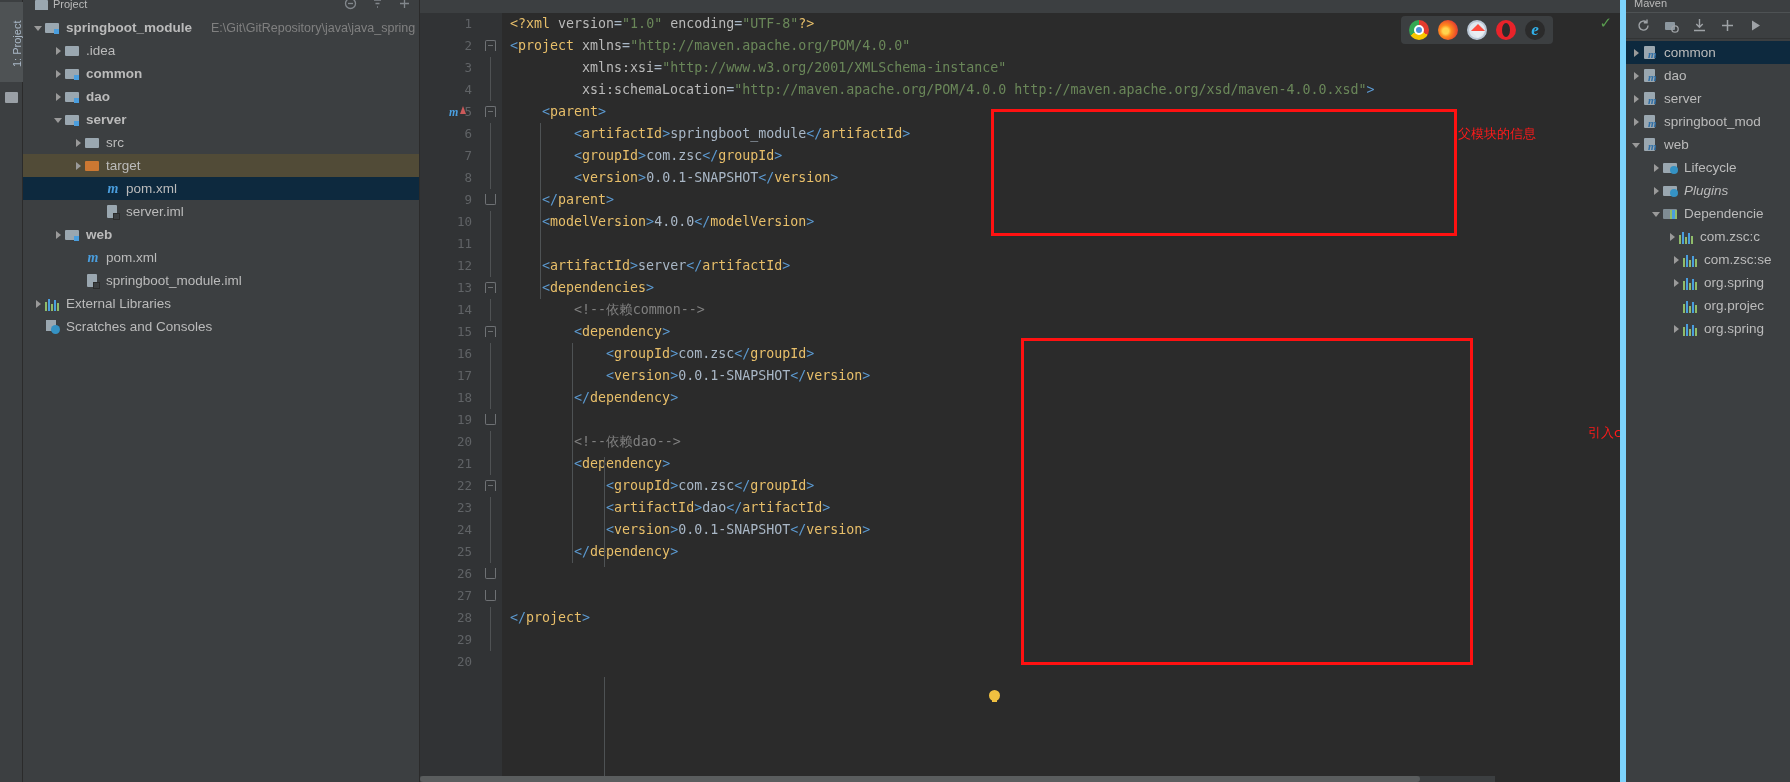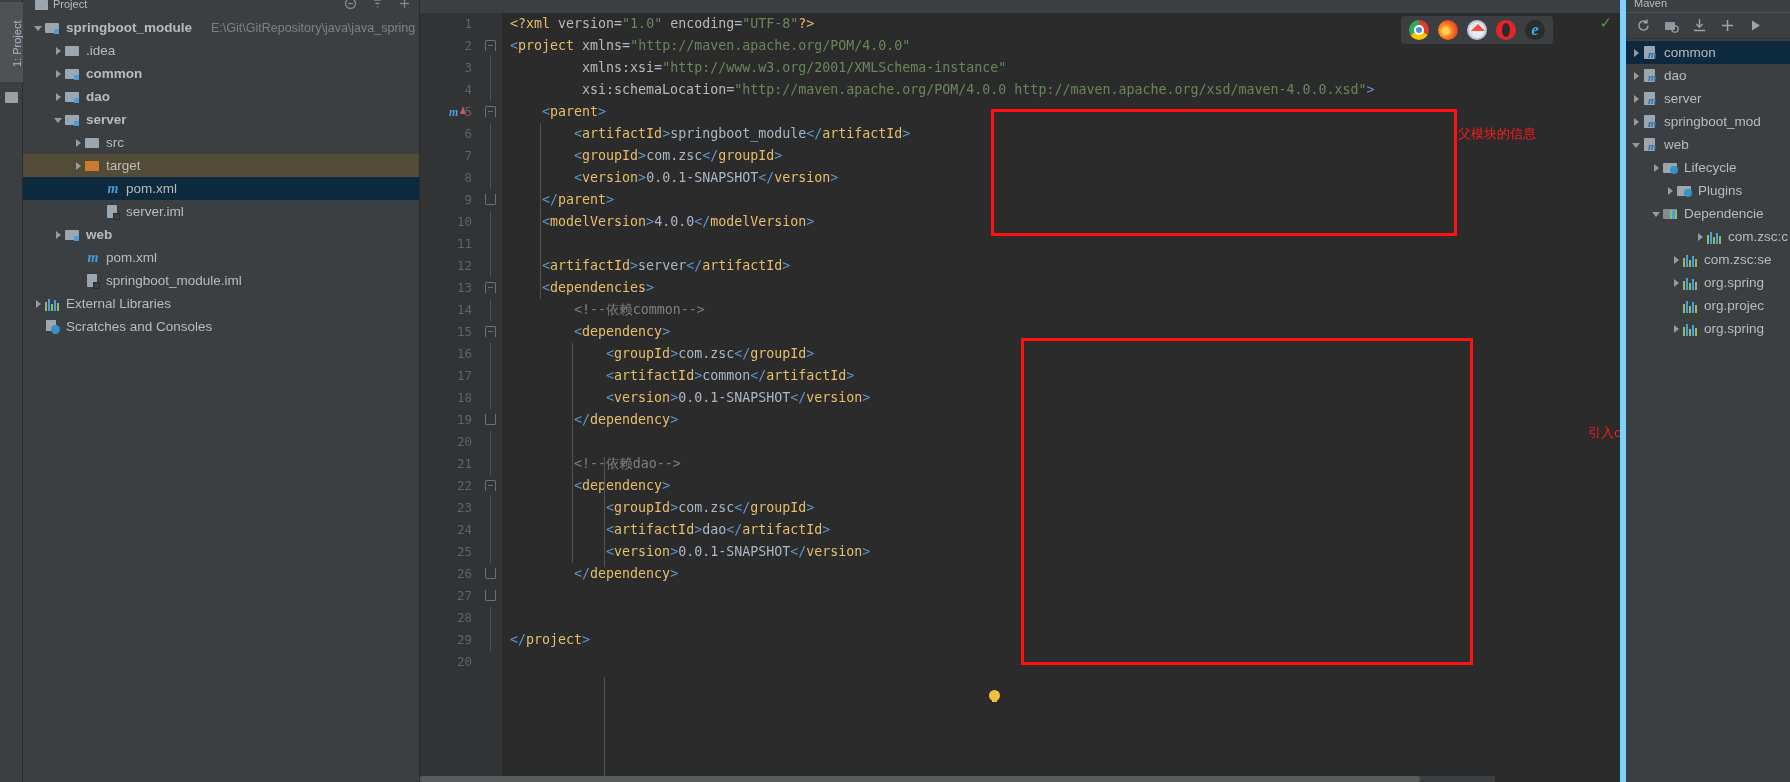--- a/index.html
+++ b/index.html
@@ -512,21 +512,20 @@
           <div class="cline"><span class="brk">        &lt;</span><span class="tag">groupId</span><span class="brk">&gt;</span><span class="txt">com.zsc</span><span class="brk">&lt;/</span><span class="tag">groupId</span><span class="brk">&gt;</span></div>
           <div class="cline"><span class="brk">        &lt;</span><span class="tag">version</span><span class="brk">&gt;</span><span class="txt">0.0.1-SNAPSHOT</span><span class="brk">&lt;/</span><span class="tag">version</span><span class="brk">&gt;</span></div>
           <div class="cline"><span class="brk">    &lt;/</span><span class="tag">parent</span><span class="brk">&gt;</span></div>
           <div class="cline"><span class="brk">    &lt;</span><span class="tag">modelVersion</span><span class="brk">&gt;</span><span class="txt">4.0.0</span><span class="brk">&lt;/</span><span class="tag">modelVersion</span><span class="brk">&gt;</span></div>
           <div class="cline">&nbsp;</div>
           <div class="cline"><span class="brk">    &lt;</span><span class="tag">artifactId</span><span class="brk">&gt;</span><span class="txt">server</span><span class="brk">&lt;/</span><span class="tag">artifactId</span><span class="brk">&gt;</span></div>
           <div class="cline"><span class="brk">    &lt;</span><span class="tag">dependencies</span><span class="brk">&gt;</span></div>
           <div class="cline"><span class="cmt">        &lt;!--依赖common--&gt;</span></div>
           <div class="cline"><span class="brk">        &lt;</span><span class="tag">dependency</span><span class="brk">&gt;</span></div>
           <div class="cline"><span class="brk">            &lt;</span><span class="tag">groupId</span><span class="brk">&gt;</span><span class="txt">com.zsc</span><span class="brk">&lt;/</span><span class="tag">groupId</span><span class="brk">&gt;</span></div>
-          <div class="cline"><span class="brk">            &lt;</span><span class="tag">artifactId</span><span class="brk">&gt;</span><span class="txt">common</span><span class="brk">&lt;/</span><span class="tag">artifactId</span><span class="brk">&gt;</span></div>
           <div class="cline"><span class="brk">            &lt;</span><span class="tag">version</span><span class="brk">&gt;</span><span class="txt">0.0.1-SNAPSHOT</span><span class="brk">&lt;/</span><span class="tag">version</span><span class="brk">&gt;</span></div>
           <div class="cline"><span class="brk">        &lt;/</span><span class="tag">dependency</span><span class="brk">&gt;</span></div>
           <div class="cline">&nbsp;</div>
           <div class="cline"><span class="cmt">        &lt;!--依赖dao--&gt;</span></div>
           <div class="cline"><span class="brk">        &lt;</span><span class="tag">dependency</span><span class="brk">&gt;</span></div>
           <div class="cline"><span class="brk">            &lt;</span><span class="tag">groupId</span><span class="brk">&gt;</span><span class="txt">com.zsc</span><span class="brk">&lt;/</span><span class="tag">groupId</span><span class="brk">&gt;</span></div>
           <div class="cline"><span class="brk">            &lt;</span><span class="tag">artifactId</span><span class="brk">&gt;</span><span class="txt">dao</span><span class="brk">&lt;/</span><span class="tag">artifactId</span><span class="brk">&gt;</span></div>
           <div class="cline"><span class="brk">            &lt;</span><span class="tag">version</span><span class="brk">&gt;</span><span class="txt">0.0.1-SNAPSHOT</span><span class="brk">&lt;/</span><span class="tag">version</span><span class="brk">&gt;</span></div>
           <div class="cline"><span class="brk">        &lt;/</span><span class="tag">dependency</span><span class="brk">&gt;</span></div>
           <div class="cline">&nbsp;</div>
@@ -617,31 +616,31 @@
         <div class="mrow" style="padding-left: 4px;">
           <span class="arrow open"></span>
           <span class="ico mvnmod"></span>
           <span class="mlbl">web</span>
         </div>
         <div class="mrow" style="padding-left: 24px;">
           <span class="arrow closed"></span>
           <span class="ico gearfolder"></span>
           <span class="mlbl">Lifecycle</span>
         </div>
-        <div class="mrow" style="padding-left: 38px;">
+        <div class="mrow" style="padding-left: 24px; font-style: italic;">
           <span class="arrow closed"></span>
           <span class="ico gearfolder"></span>
           <span class="mlbl">Plugins</span>
         </div>
         <div class="mrow" style="padding-left: 24px;">
           <span class="arrow open"></span>
           <span class="ico depfolder"></span>
           <span class="mlbl">Dependencie</span>
         </div>
-        <div class="mrow" style="padding-left: 68px; align-items: center;">
+        <div class="mrow" style="padding-left: 40px; align-items: center;">
           <span class="arrow closed"></span>
           <span class="ico lib">
             <i></i>
             <i></i>
             <i></i>
             <i></i>
             <i></i>
           </span>
           <span class="mlbl">com.zsc:c</span>
         </div>

